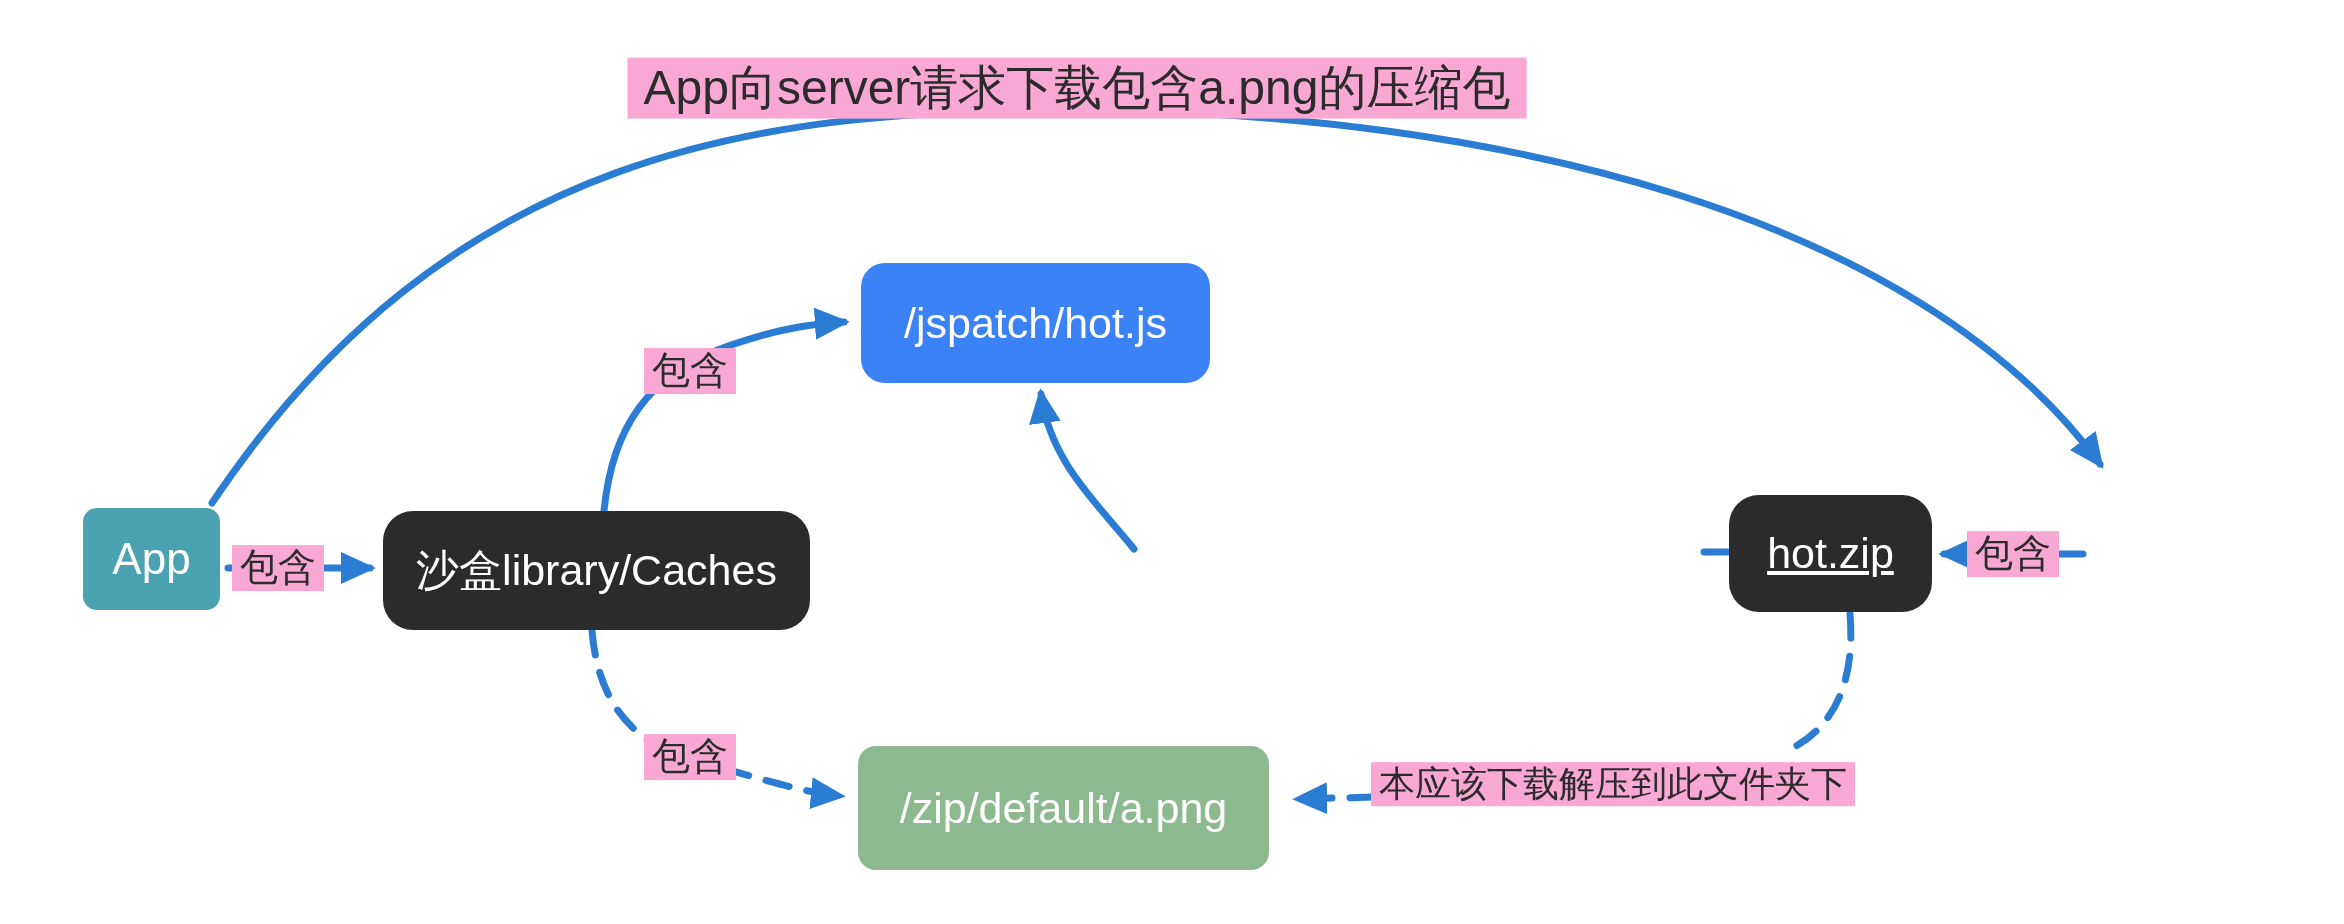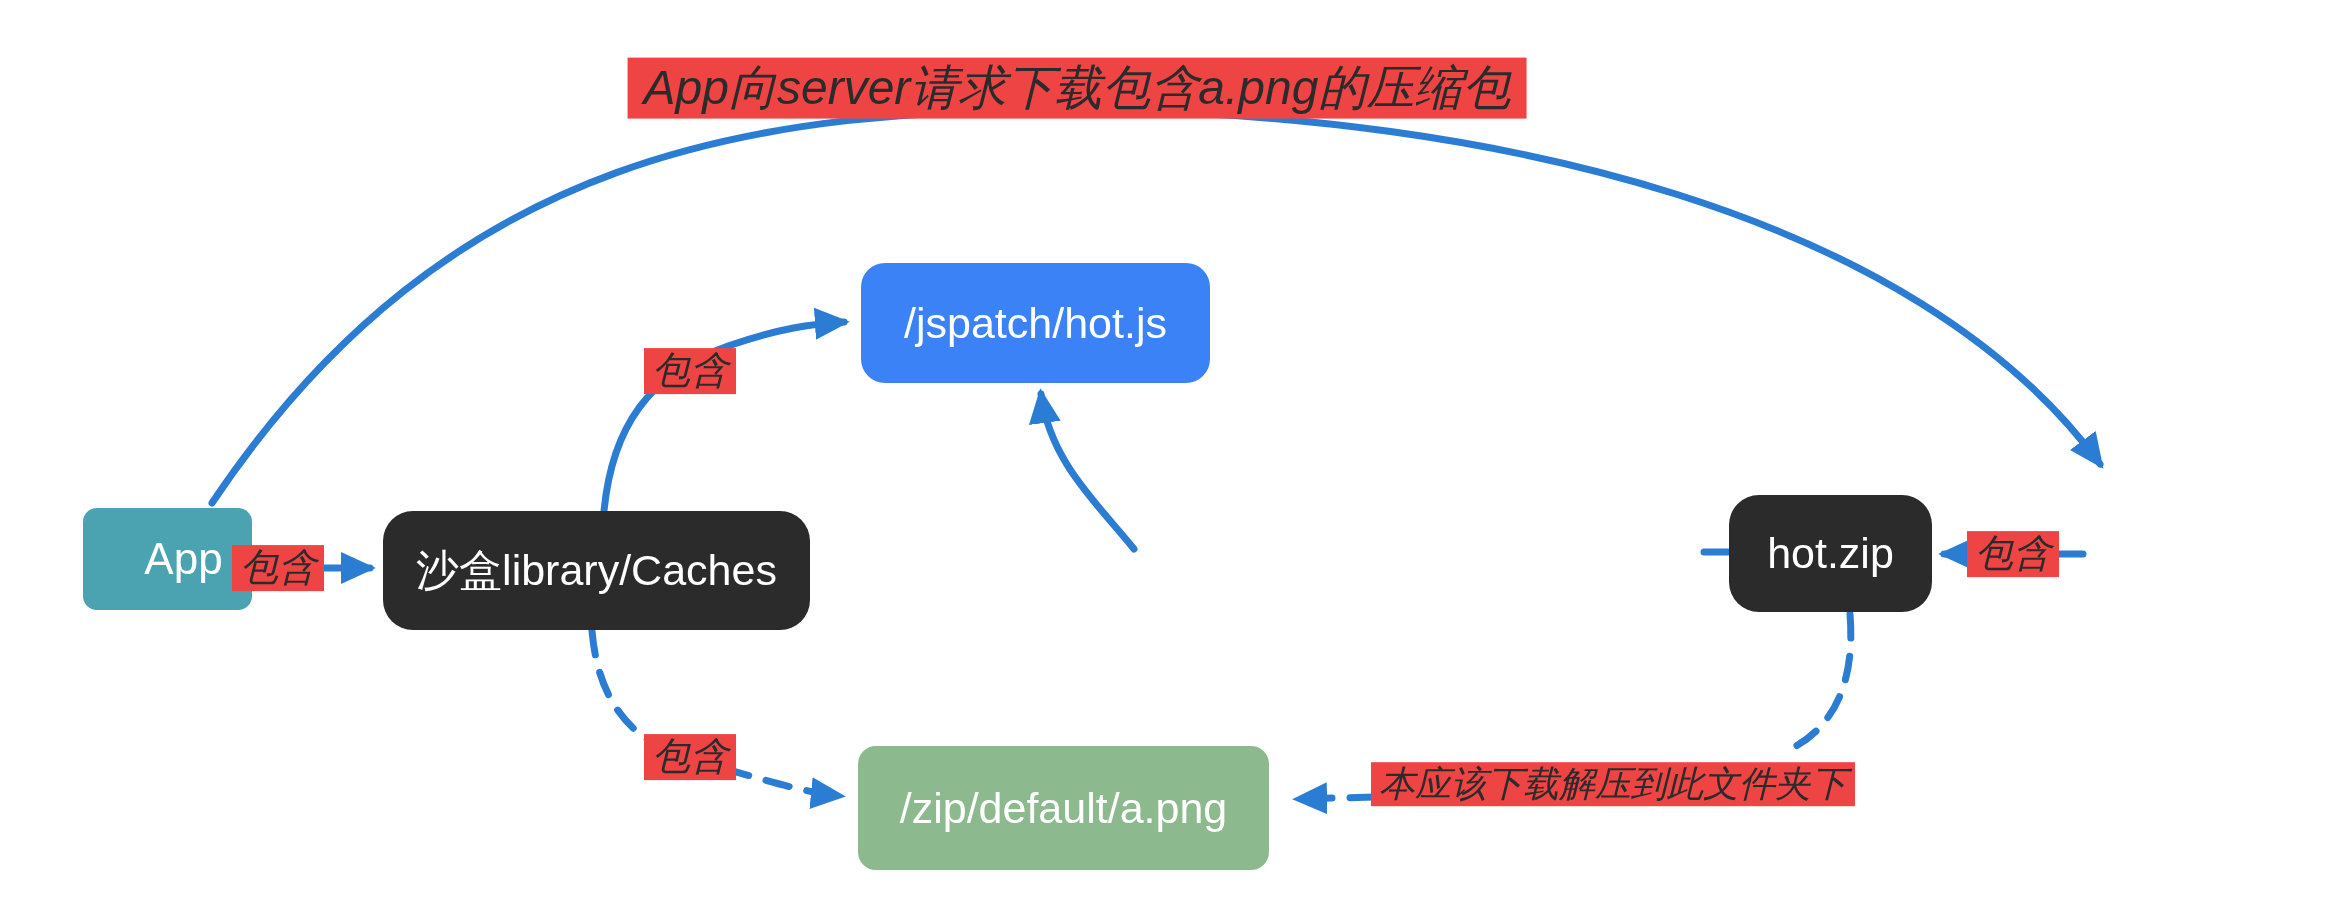--- a/index.html
+++ b/index.html
@@ -25,32 +25,31 @@
     z-index: 2;
     display: flex;
     align-items: center;
     justify-content: center;
     color: #ffffff;
     font-size: 43px;
     line-height: 1;
     border-radius: 16px;
     white-space: nowrap;
   }
-  .node.teal   { background: #4BA2B0; border-radius: 14px; padding-left: 32px; }
+  .node.teal   { background: #4BA2B0; border-radius: 14px; }
   .node.dark   { background: #2B2B2B; border-radius: 30px; }
   .node.salmon { background: #3b82f6; border-radius: 24px; }
   .node.green  { background: #8DB98E; border-radius: 18px; }
 
   .lbl {
     position: absolute;
     z-index: 3;
     transform: translate(-50%, -50%);
-    background: #ef4444;
+    background: #f9a8d4;
     color: #2B2B2B;
-    font-style: italic;
     white-space: nowrap;
     line-height: 1.1;
     padding: 2px 8px;
   }
   .title {
     font-size: 48px;
     padding: 4px 16px;
   }
   .edge-label {
     font-size: 38px;
@@ -92,21 +91,21 @@
   <div class="lbl title" style="left:1077px; top:88px;">App向server请求下载包含a.png的压缩包</div>
 
   <div class="node teal" style="left:83px;  top:508px; width:137px; height:102px; font-size:44px;">App</div>
 
   <div class="node dark" style="left:383px; top:511px; width:427px; height:119px;">沙盒library/Caches</div>
 
   <div class="node salmon" style="left:861px; top:263px; width:349px; height:120px;">/jspatch/hot.js</div>
 
   <div class="node green" style="left:858px; top:746px; width:411px; height:124px;">/zip/default/a.png</div>
 
-  <div class="node dark" style="left:1729px; top:495px; width:203px; height:117px;">hot.zip</div>
+  <div class="node dark" style="left:1729px; top:495px; width:203px; height:117px;text-decoration:underline;">hot.zip</div>
 
 
   <div class="lbl edge-label" style="left:278px; top:568px;">包含</div>
 
   <div class="lbl edge-label" style="left:690px; top:371px;">包含</div>
 
   <div class="lbl edge-label" style="left:690px; top:757px;">包含</div>
 
   <div class="lbl edge-label" style="left:2013px; top:554px;">包含</div>
 

